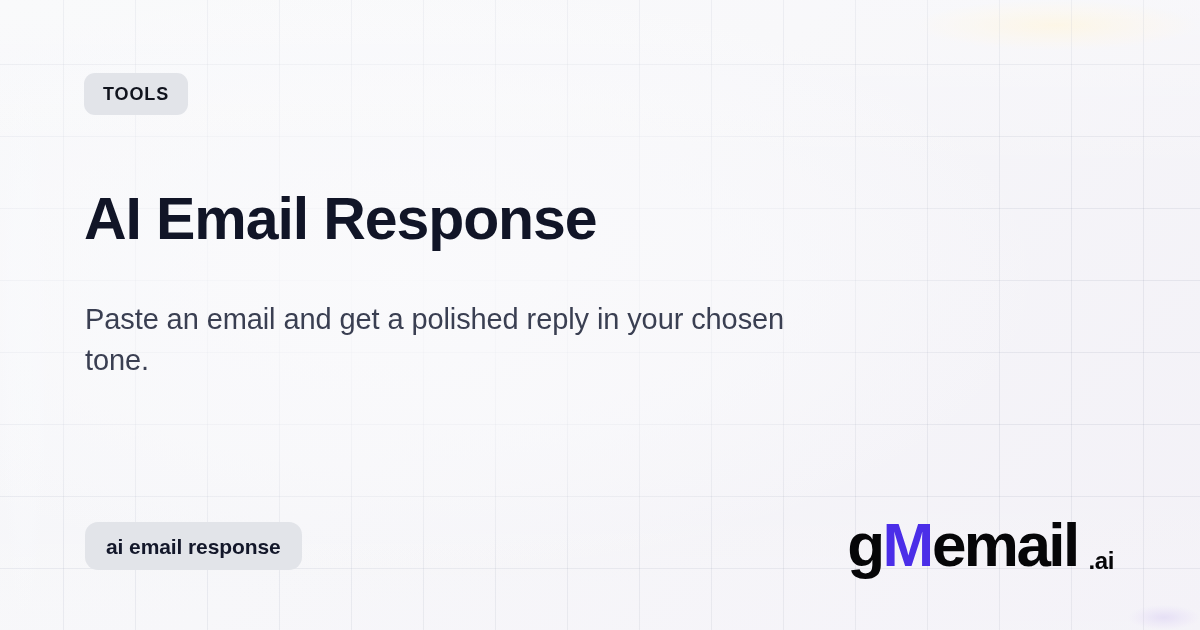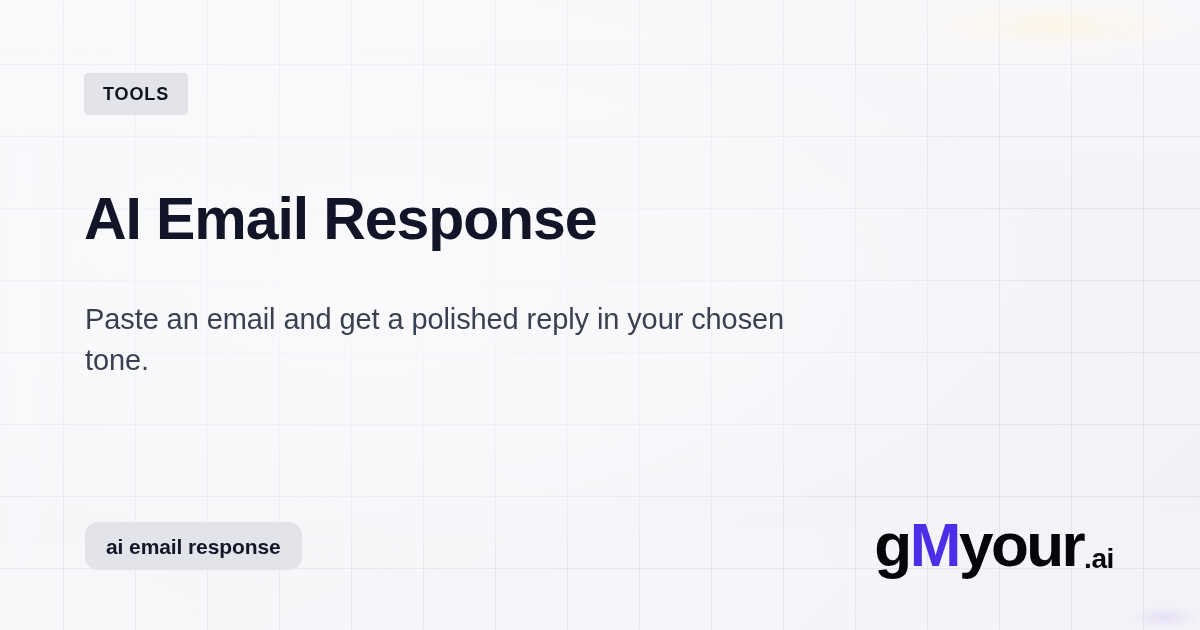--- a/index.html
+++ b/index.html
@@ -74,21 +74,21 @@
   }
 
   .eyebrow-pill {
     position: absolute;
     left: 84px;
     top: 73px;
     height: 42px;
     padding: 0 19px;
     display: flex;
     align-items: center;
-    border-radius: 4px;
+    border-radius: 11px;
     background: #e2e4e9;
     color: #10131d;
     font-size: 18px;
     font-weight: bold;
     letter-spacing: 0.9px;
     line-height: 1;
   }
 
   .page-title {
     position: absolute;
@@ -149,25 +149,25 @@
     font-weight: bold;
     letter-spacing: -2.6px;
     line-height: 1;
     color: #060608;
   }
   .brand-wordmark .brand-m {
     color: #4b2ee8;
     letter-spacing: -2.2px;
   }
   .brand-tld {
-    font-size: 28px;
+    font-size: 24px;
     font-weight: bold;
     letter-spacing: -0.4px;
     color: #060608;
-    margin-left: 1px;
+    margin-left: 11px;
     position: relative;
     top: -1px;
   }
 </style>
 </head>
 <body>
 
 <div class="og-card">
 
   <div class="bg-base"></div>
@@ -185,19 +185,19 @@
     <h1 class="page-title">AI Email Response</h1>
 
     <p class="page-subtitle">Paste an email and get a polished reply in your chosen tone.</p>
 
     <div class="tag-pill">ai email response</div>
 
     <div class="brand-logo">
       <span class="brand-wordmark">
         <span>g</span>
         <span class="brand-m">M</span>
-        <span>your</span>
+        <span>email</span>
       </span>
       <span class="brand-tld">.ai</span>
     </div>
 
   </div>
 </div>
 
 </body></html>

